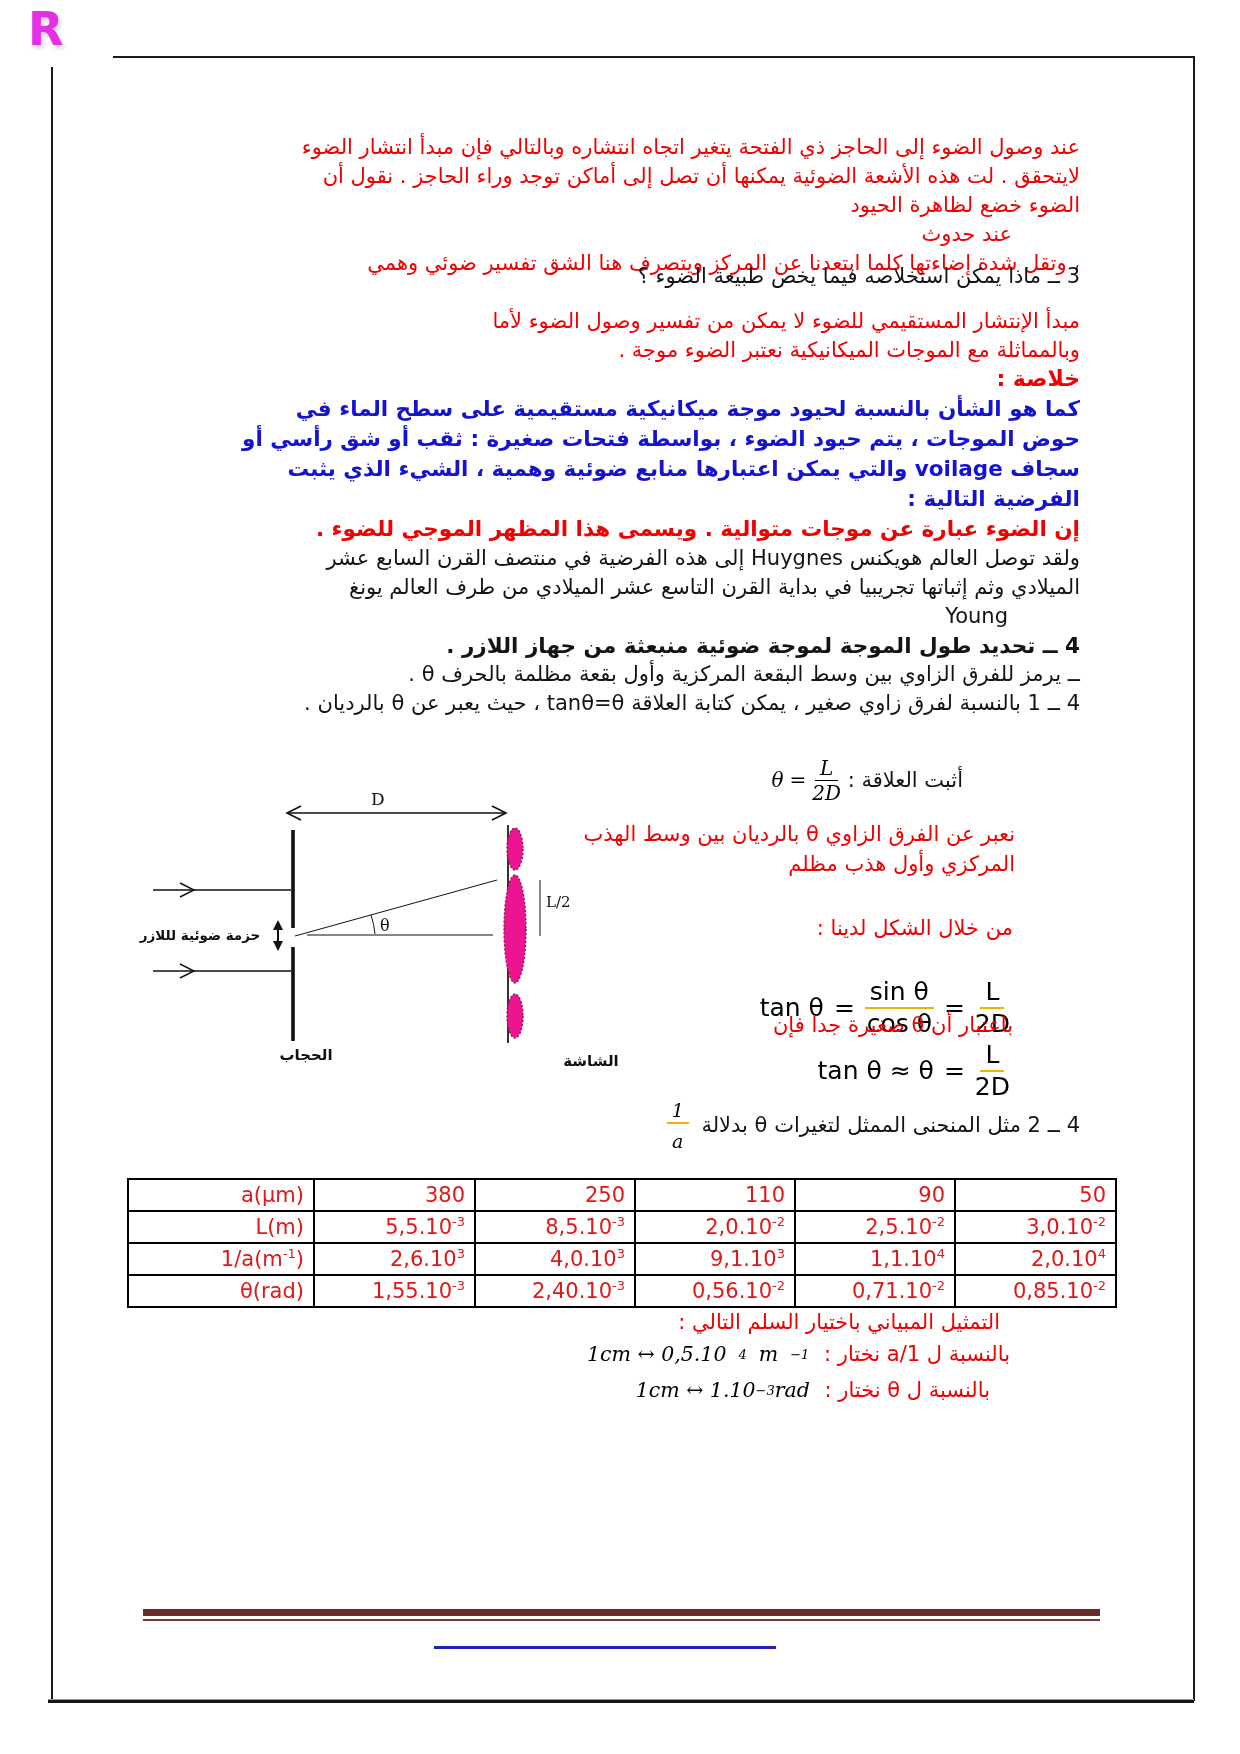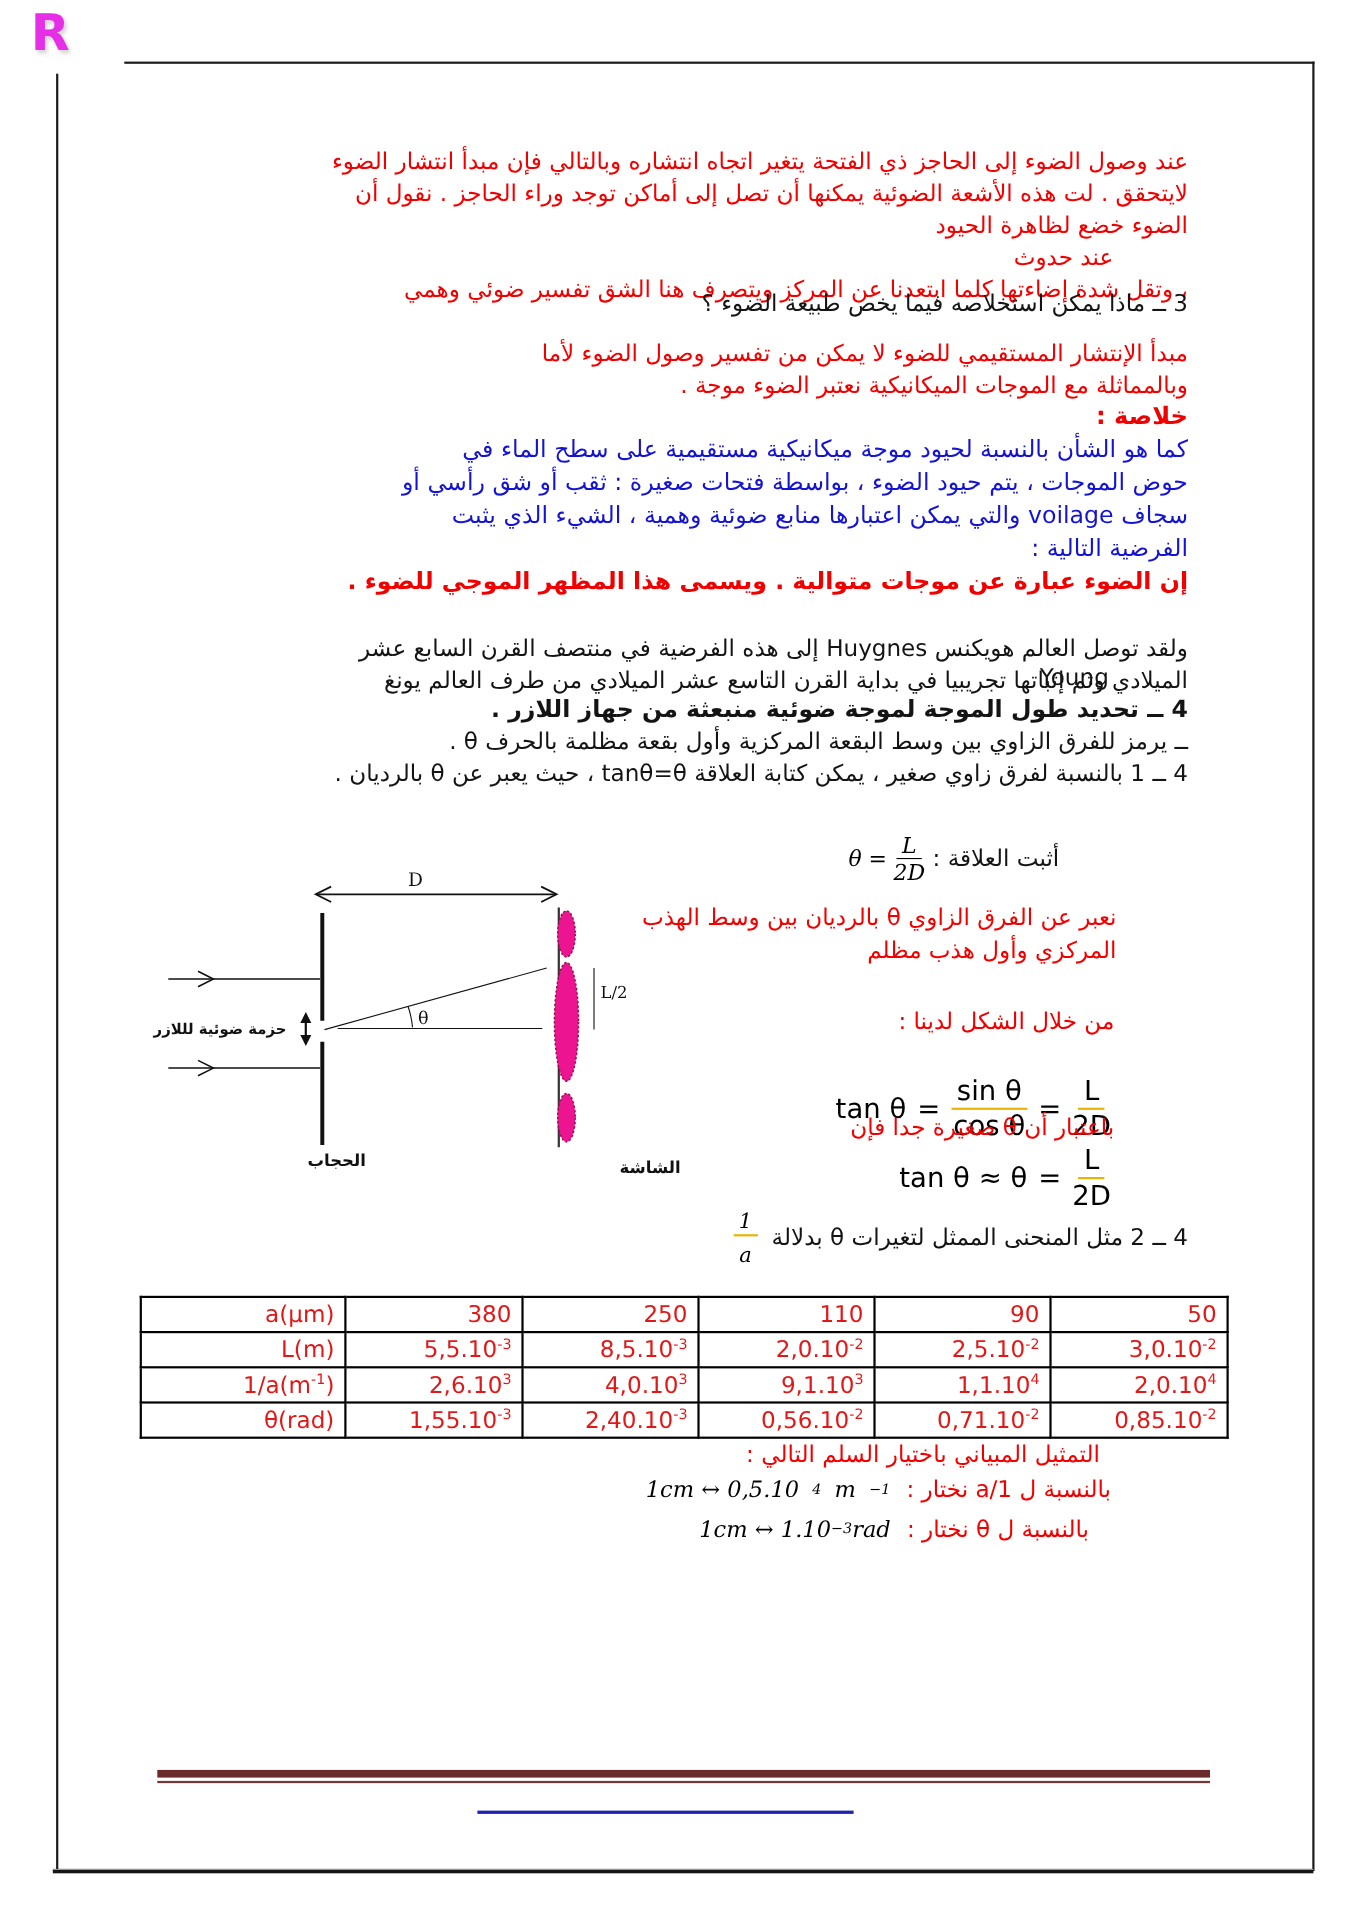--- a/index.html
+++ b/index.html
@@ -3,21 +3,21 @@
 <meta charset="utf-8">
 <style>
   html,body{margin:0;padding:0;background:#fff;}
   .page{position:relative;width:1240px;height:1754px;background:#ffffff;overflow:hidden;
         font-family:"DejaVu Sans",sans-serif;}
   .abs{position:absolute;}
   .t{position:absolute;direction:rtl;white-space:nowrap;text-align:right;
      font:21px/29px "DejaVu Sans",sans-serif;color:#141414;}
   .red{color:#f10000;}
   .bold{font-weight:bold;}
-  .bluebold{color:#1413cf;font-weight:normal;font-size:21.5px;line-height:30px;}
+  .bluebold{color:#1413cf;font-weight:bold;font-size:21.5px;line-height:30px;}
   .rule{position:absolute;background:#1a1a1a;}
   .logo{position:absolute;left:28px;top:2px;font:bold 46px "DejaVu Sans",sans-serif;
         color:#e62ee6;text-shadow:2px 3px 4px #cfcfcf;}
   .frac{display:inline-flex;flex-direction:column;align-items:center;vertical-align:middle;
         line-height:1.1;}
   .frac .n{border-bottom:2px solid #eab308;padding:0 5px 1px 5px;}
   .frac .d{padding-top:1px;}
   .mathser{direction:ltr;display:inline-flex;align-items:center;gap:6px;
            font-family:"DejaVu Serif",serif;font-style:italic;color:#000;}
   .mathser .frac .n{border-bottom:1.5px solid #000;}
@@ -56,21 +56,21 @@
   <div class="t red" style="right:160px;top:307px;">مبدأ الإنتشار المستقيمي للضوء لا يمكن من تفسير وصول الضوء لأما</div>
   <div class="t red" style="right:160px;top:336px;">وبالمماثلة مع الموجات الميكانيكية نعتبر الضوء موجة .</div>
   <div class="t red bold" style="right:160px;top:364px;font-size:22px;">خلاصة :</div>
   <div class="t bluebold" style="right:160px;top:394px;">
     <div>كما هو الشأن بالنسبة لحيود موجة ميكانيكية مستقيمية على سطح الماء في</div>
     <div>حوض الموجات ، يتم حيود الضوء ، بواسطة فتحات صغيرة : ثقب أو شق رأسي أو</div>
     <div>سجاف voilage والتي يمكن اعتبارها منابع ضوئية وهمية ، الشيء الذي يثبت</div>
     <div>الفرضية التالية :</div>
   </div>
   <div class="t red bold" style="right:160px;top:514px;font-size:21.5px;">إن الضوء عبارة عن موجات متوالية . ويسمى هذا المظهر الموجي للضوء .</div>
-  <div class="t" style="right:160px;top:544px;margin-top:31px;">
+  <div class="t" style="right:160px;top:544px;">
     <div>ولقد توصل العالم هويكنس Huygnes إلى هذه الفرضية في منتصف القرن السابع عشر</div>
     <div>الميلادي وثم إثباتها تجريبيا في بداية القرن التاسع عشر الميلادي من طرف العالم يونغ</div>
   </div>
   <div class="t" style="right:232px;top:602px;">Young</div>
   <div class="t bold" style="right:160px;top:631px;font-size:21.5px;">4 ــ تحديد طول الموجة لموجة ضوئية منبعثة من جهاز اللازر .</div>
   <div class="t" style="right:160px;top:660px;margin-left:25px;">ــ يرمز للفرق الزاوي بين وسط البقعة المركزية وأول بقعة مظلمة بالحرف θ .</div>
   <div class="t" style="right:160px;top:689px;">4 ــ 1 بالنسبة لفرق زاوي صغير ، يمكن كتابة العلاقة tanθ=θ ، حيث يعبر عن θ بالرديان .</div>
 
   <div class="t" style="right:277px;top:757px;">
     <span>أثبت العلاقة :</span>

